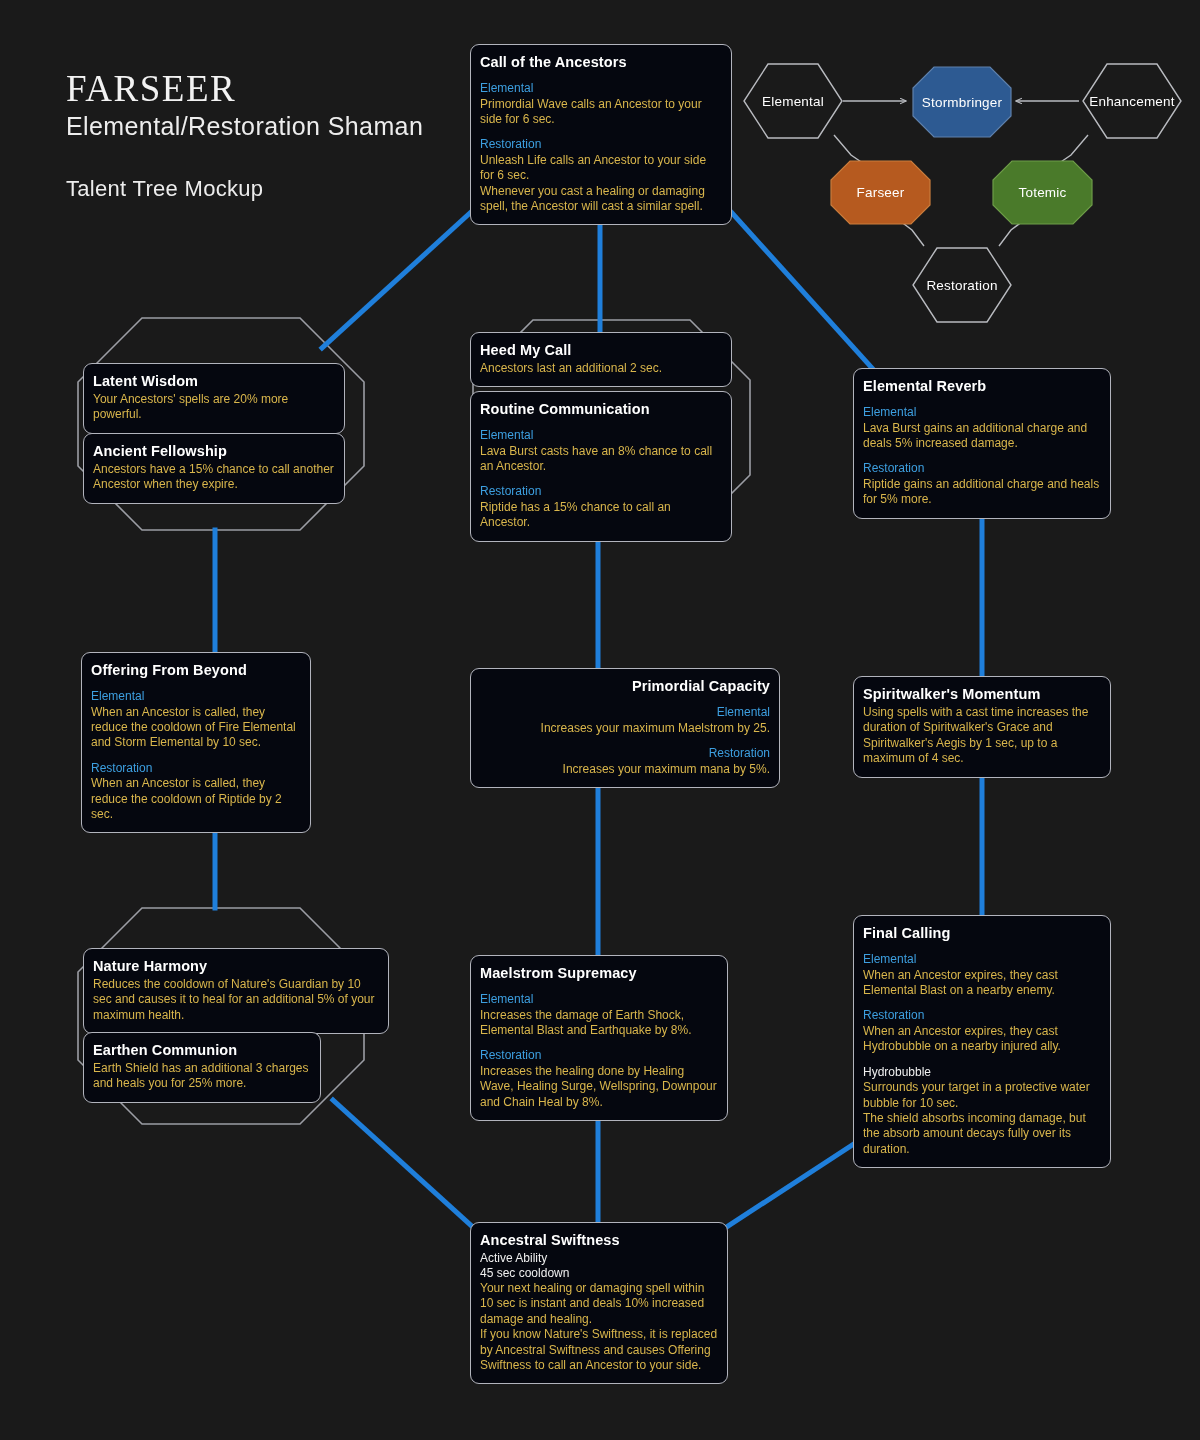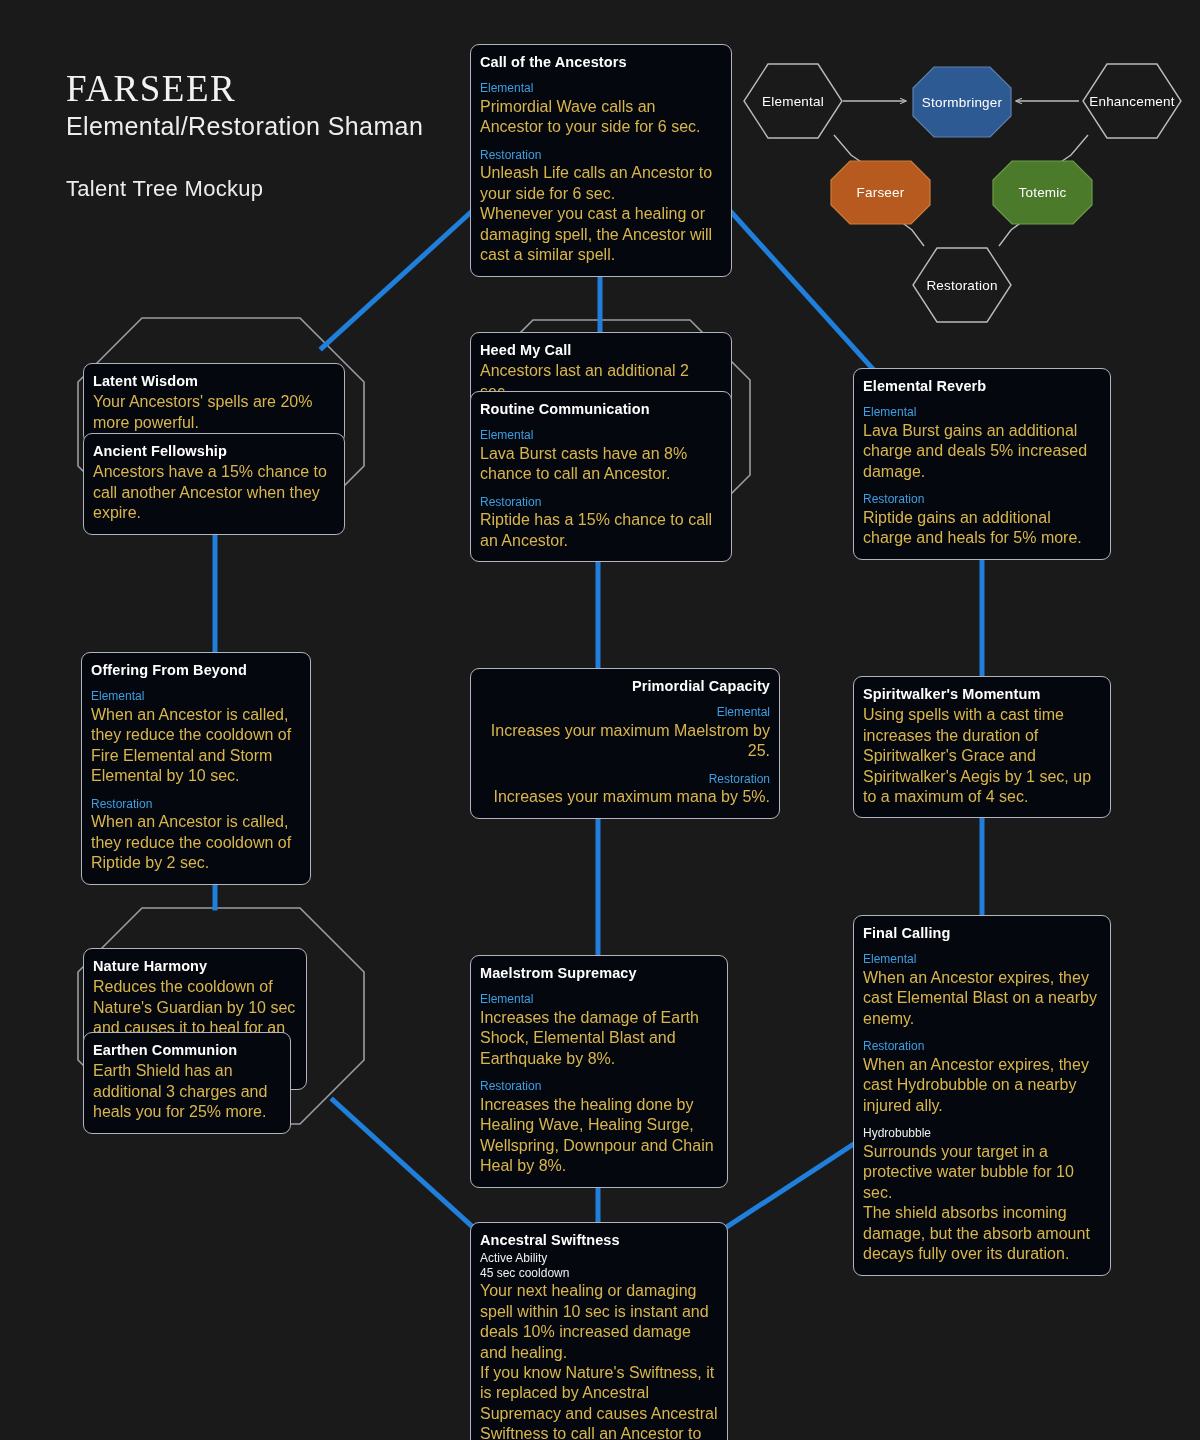--- a/index.html
+++ b/index.html
@@ -42,21 +42,21 @@
     letter-spacing: .1px; line-height: 1.25; margin-bottom: 2px;
   }
   .node-subtitle {
     color: #f0f0f0; font-size: 12px; line-height: 1.25; font-weight: normal;
   }
   .spec {
     color: #3d9fe0; font-size: 12px; line-height: 1.3; margin-top: 10px;
   }
   .spec.white { color: #f0f0f0; }
   .body {
-    color: #d9b64c; font-size: 16px; line-height: 1.28;
+    color: #d9b64c; font-size: 12px; line-height: 1.28;
   }
   .body.gap { }
 
   
   .hex {
     position: absolute;
     display: flex; align-items: center; justify-content: center;
     color: #ffffff; font-size: 13.5px; letter-spacing: .2px;
     text-align: center;
   }
@@ -209,26 +209,26 @@
     <div class="body">Increases your maximum Maelstrom by 25.</div>
     <div class="spec">Restoration</div>
     <div class="body">Increases your maximum mana by 5%.</div>
   </div>
 
   <div class="node" style="left:853px; top:676px; width:258px;">
     <div class="node-title">Spiritwalker's Momentum</div>
     <div class="body gap">Using spells with a cast time increases the duration of Spiritwalker's Grace and Spiritwalker's Aegis by 1 sec, up to a maximum of 4 sec.</div>
   </div>
 
-  <div class="node" style="left:83px; top:948px; width:224px;">
+  <div class="node" style="left:83px; top:948px; width:306px;">
     <div class="node-title">Nature Harmony</div>
     <div class="body gap">Reduces the cooldown of Nature's Guardian by 10 sec and causes it to heal for an additional 5% of your maximum health.</div>
   </div>
 
-  <div class="node" style="left:83px; top:1032px; width:208px;">
+  <div class="node" style="left:83px; top:1032px; width:238px;">
     <div class="node-title">Earthen Communion</div>
     <div class="body gap">Earth Shield has an additional 3 charges and heals you for 25% more.</div>
   </div>
 
   <div class="node" style="left:470px; top:955px; width:258px;">
     <div class="node-title">Maelstrom Supremacy</div>
     <div class="spec">Elemental</div>
     <div class="body">Increases the damage of Earth Shock, Elemental Blast and Earthquake by 8%.</div>
     <div class="spec">Restoration</div>
     <div class="body">Increases the healing done by Healing Wave, Healing Surge, Wellspring, Downpour and Chain Heal by 8%.</div>
@@ -243,16 +243,16 @@
     <div class="spec white">Hydrobubble</div>
     <div class="body">Surrounds your target in a protective water bubble for 10 sec.</div>
     <div class="body">The shield absorbs incoming damage, but the absorb amount decays fully over its duration.</div>
   </div>
 
   <div class="node" style="left:470px; top:1222px; width:258px;">
     <div class="node-title">Ancestral Swiftness</div>
     <div class="node-subtitle">Active Ability</div>
     <div class="node-subtitle">45 sec cooldown</div>
     <div class="body gap">Your next healing or damaging spell within 10 sec is instant and deals 10% increased damage and healing.</div>
-    <div class="body gap">If you know Nature's Swiftness, it is replaced by Ancestral Supremacy and causes Ancestral Swiftness to call an Ancestor to your side.</div>
+    <div class="body gap">If you know Nature's Swiftness, it is replaced by Ancestral Swiftness and causes Offering Swiftness to call an Ancestor to your side.</div>
   </div>
 
 </div>
 
 </body></html>

